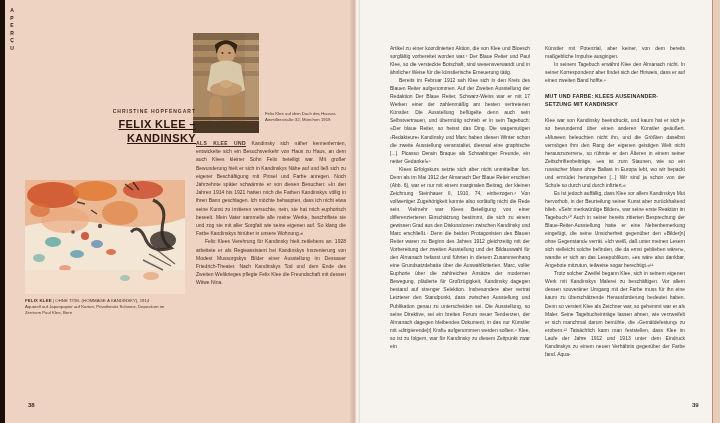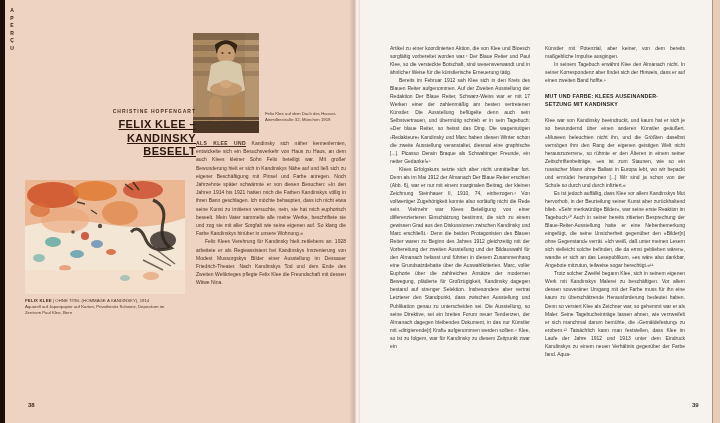--- a/index.html
+++ b/index.html
@@ -91,21 +91,20 @@
         <rect y="84" width="66" height="3" fill="#654c33"></rect>
       </svg>
     </div>
 
     <div class="photo-cap">Felix Klee auf dem Dach des Hauses Ainmillerstraße 32, München 1919</div>
 
     <div class="titleblock">
       <div class="author">CHRISTINE HOPFENGART</div>
       <div class="title-line">FELIX KLEE –</div>
       <div class="title-line">KANDINSKY</div>
-      <div class="title-line">BESEELT</div>
     </div>
 
     <div class="body-left">
       <p><span class="lead-in">ALS KLEE UND</span> <span>Kandinsky sich näher kennenlernten, entwickelte sich ein Besuchsverkehr von Haus zu Haus, an dem auch Klees kleiner Sohn Felix beteiligt war. Mit großer Bewunderung hielt er sich in Kandinskys Nähe auf und ließ sich zu eigener Beschäftigung mit Pinsel und Farbe anregen. Noch Jahrzehnte später schwärmte er von diesen Besuchen: »In den Jahren 1914 bis 1921 hatten mich die Farben Kandinskys völlig in ihren Bann geschlagen. Ich möchte behaupten, dass ich nicht etwa seine Kunst zu imitieren versuchte, nein, sie hat mich euphorisch beseelt. Mein Vater sammelte alle meine Werke, beschriftete sie und zog sie mit aller Sorgfalt wie seine eigenen auf. So klang die Farbe Kandinskys hinüber in unsere Wohnung.«</span></p>
       <p class="ind">Felix Klees Verehrung für Kandinsky hielt zeitlebens an. 1928 arbeitete er als Regieassistent bei Kandinskys Inszenierung von Modest Mussorgskys Bilder einer Ausstellung im Dessauer Friedrich-Theater. Nach Kandinskys Tod und dem Ende des Zweiten Weltkrieges pflegte Felix Klee die Freundschaft mit dessen Witwe Nina.</p>
     </div>
 
     <div class="artwork">
       <svg width="160" height="114" viewBox="0 0 160 114" xmlns="http://www.w3.org/2000/svg">
         <rect width="160" height="114" fill="#f3e6d4"></rect>

